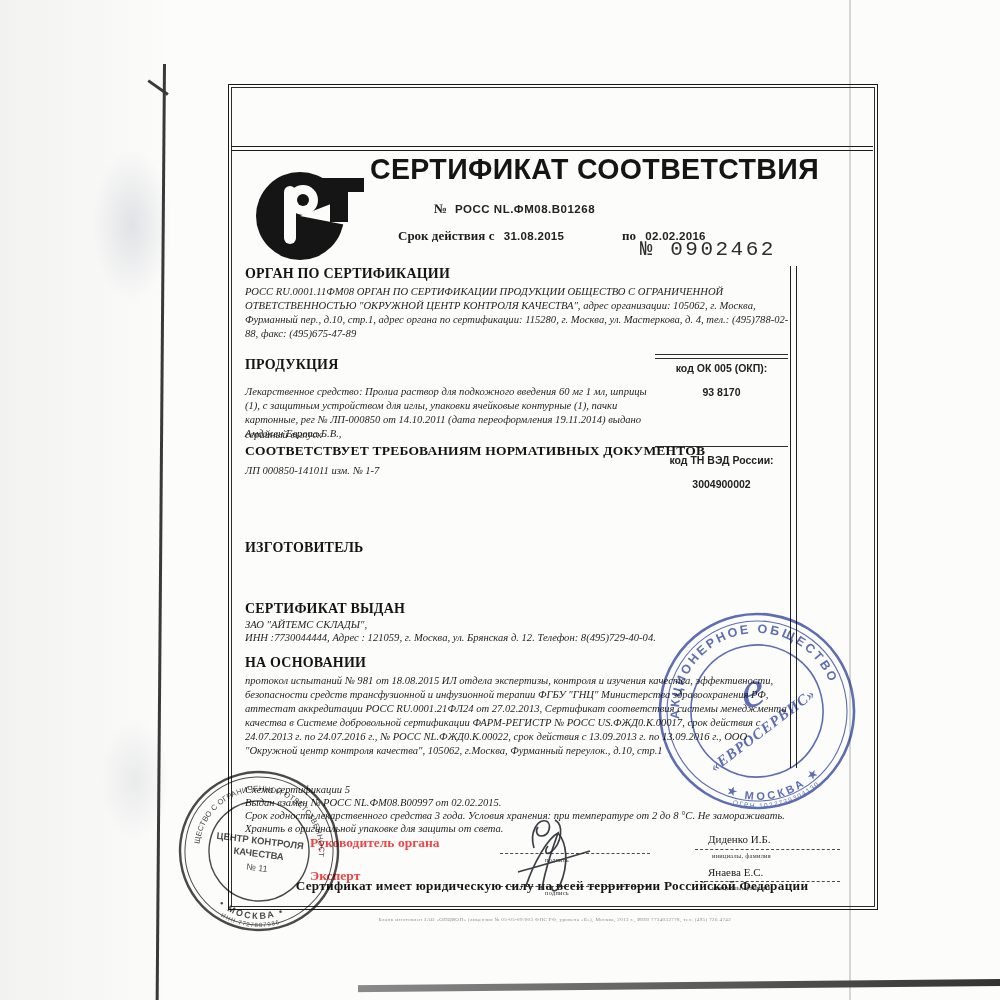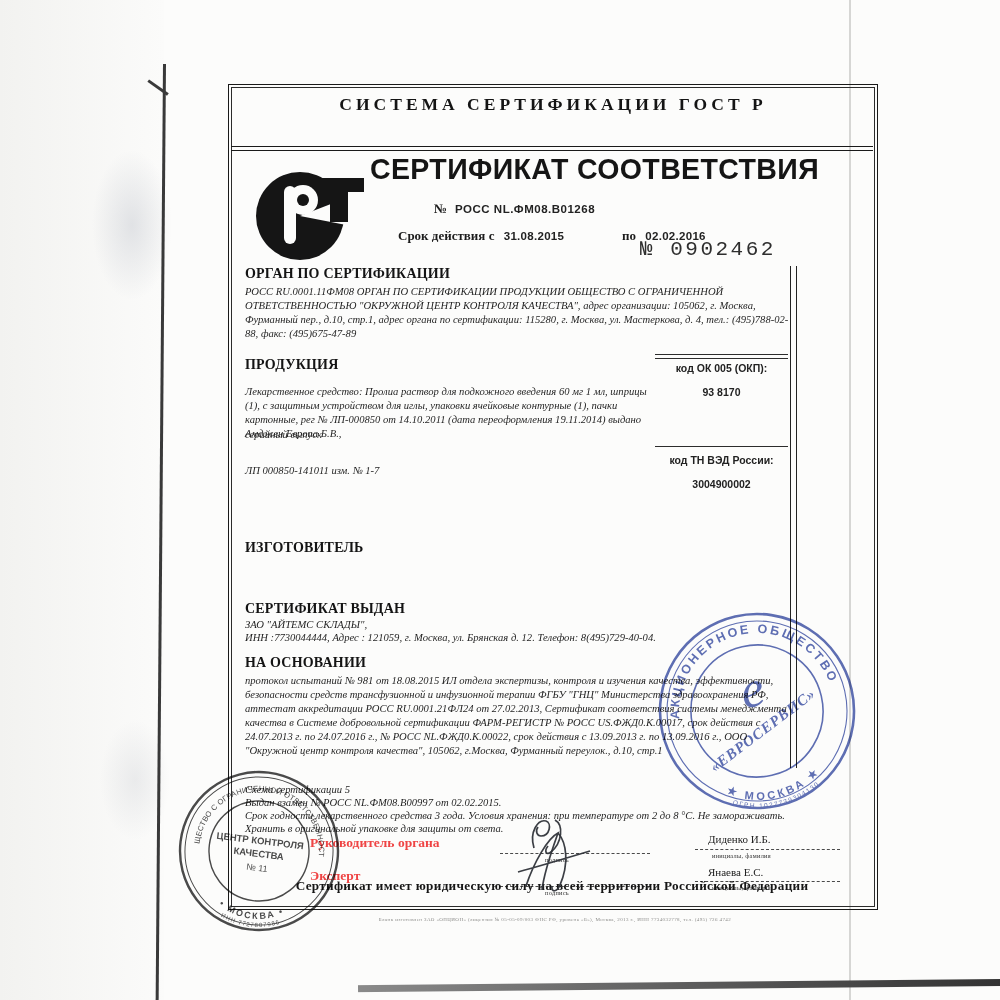--- a/index.html
+++ b/index.html
@@ -69,21 +69,20 @@
   <div class="abs shade-left"></div>
   <div class="abs smudge1"></div>
   <div class="abs smudge2"></div>
   <div class="abs left-line"></div>
   <div class="abs tick"></div>
   <div class="abs right-pageline"></div>
 
   <div class="abs cert"></div>
   <div class="abs hdr-sep"></div>
 
-  <div class="abs hdr1">СИСТЕМА СЕРТИФИКАЦИИ ГОСТ Р</div>
 
   <svg class="abs" style="left:252px;top:158px;" width="120" height="112" viewBox="0 0 120 112">
     <circle cx="48" cy="58" r="44" fill="#151515"></circle>
     <path d="M48,58 L120,30 L120,72 Z" fill="#fcfcfb"></path>
     <path d="M62,20 h50 v14 h-16 v30 h-18 v-30 h-16 z" fill="#151515"></path>
     <rect x="32" y="28" width="12" height="58" rx="6" fill="#fcfcfb"></rect>
     <circle cx="51" cy="42" r="15" fill="#fcfcfb"></circle>
     <circle cx="51" cy="42" r="6" fill="#151515"></circle>
   </svg>
 
@@ -109,20 +108,21 @@
   <div class="abs sec-b" style="left:245px;top:285px;width:548px;">РОСС RU.0001.11ФМ08 ОРГАН ПО СЕРТИФИКАЦИИ ПРОДУКЦИИ ОБЩЕСТВО С ОГРАНИЧЕННОЙ ОТВЕТСТВЕННОСТЬЮ "ОКРУЖНОЙ ЦЕНТР КОНТРОЛЯ КАЧЕСТВА", адрес организации: 105062, г. Москва, Фурманный пер., д.10, стр.1, адрес органа по сертификации: 115280, г. Москва, ул. Мастеркова, д. 4, тел.: (495)788-02-88, факс: (495)675-47-89</div>
 
   <div class="abs sec-h" style="left:245px;top:357px;">ПРОДУКЦИЯ</div>
   <div class="abs sec-b" style="left:245px;top:385px;width:402px;">Лекарственное средство: Пролиа раствор для подкожного введения 60 мг 1 мл, шприцы (1), с защитным устройством для иглы, упаковки ячейковые контурные (1), пачки картонные, рег № ЛП-000850 от 14.10.2011 (дата переоформления 19.11.2014) выдано Амджен Европа Б.В.,</div>
   <div class="abs sec-b" style="left:245px;top:428px;">серийный выпуск</div>
 
   <div class="abs rule-dbl"></div>
   <div class="abs codecell" style="left:655px;top:362px;">код ОК 005 (ОКП):</div>
   <div class="abs codecell" style="left:655px;top:386px;">93 8170</div>
 
+  <div class="abs sec-h small" style="left:245px;top:443px;">СООТВЕТСТВУЕТ ТРЕБОВАНИЯМ НОРМАТИВНЫХ ДОКУМЕНТОВ</div>
   <div class="abs sec-b" style="left:245px;top:464px;">ЛП 000850-141011 изм. № 1-7</div>
 
   <div class="abs rule-sgl"></div>
   <div class="abs codecell" style="left:655px;top:454px;">код ТН ВЭД России:</div>
   <div class="abs codecell" style="left:655px;top:478px;">3004900002</div>
 
   <div class="abs vline"></div>
 
   <div class="abs sec-h" style="left:245px;top:540px;">ИЗГОТОВИТЕЛЬ</div>
 

